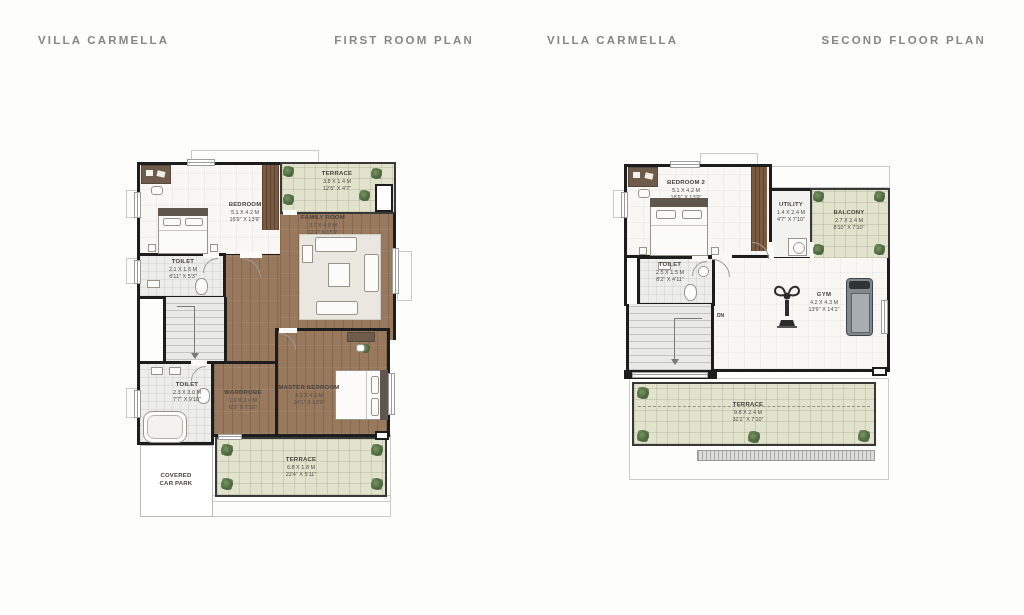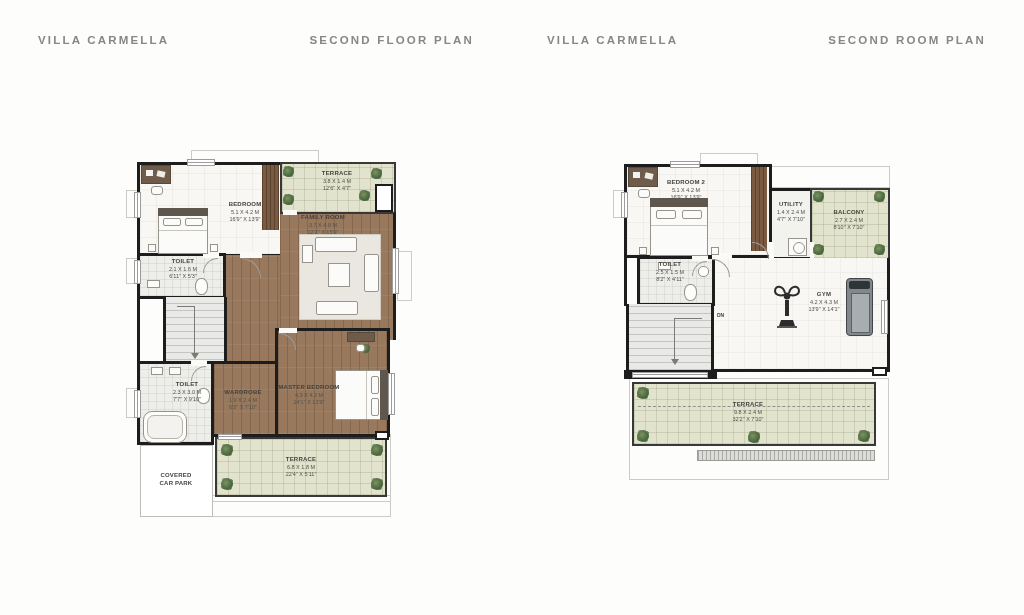--- a/index.html
+++ b/index.html
@@ -50,25 +50,25 @@
     background:repeating-linear-gradient(90deg,#a9a9a6 0 1px,#dcdcd9 1px 4px);}
   .arrow{position:absolute;background:#7a7a78;}
   .ahead{position:absolute;width:0;height:0;border-left:4px solid transparent;
     border-right:4px solid transparent;border-top:6px solid #7a7a78;}
 </style>
 </head>
 <body>
 
 <div class="hdr" style="left:38px;top:34px;width:436px;">
   <span>VILLA CARMELLA</span>
-  <span>SECOND FLOOR PLAN</span>
+  <span>FIRST ROOM PLAN</span>
 </div>
 <div class="hdr" style="left:547px;top:34px;width:439px;">
   <span>VILLA CARMELLA</span>
-  <span>SECOND ROOM PLAN</span>
+  <span>SECOND FLOOR PLAN</span>
 </div>
 
 <div class="plan" style="left:125px;top:148px;width:300px;height:380px;">
 
   <div class="thin" style="left:66px;top:2px;width:128px;height:13px;"></div>
   <div class="thin" style="left:272px;top:103px;width:15px;height:50px;"></div>
   <div class="thin" style="left:1px;top:42px;width:12px;height:28px;"></div>
   <div class="thin" style="left:1px;top:110px;width:12px;height:26px;"></div>
   <div class="thin" style="left:1px;top:240px;width:12px;height:30px;"></div>
   <div class="thin" style="left:15px;top:347px;width:251px;height:22px;"></div>

